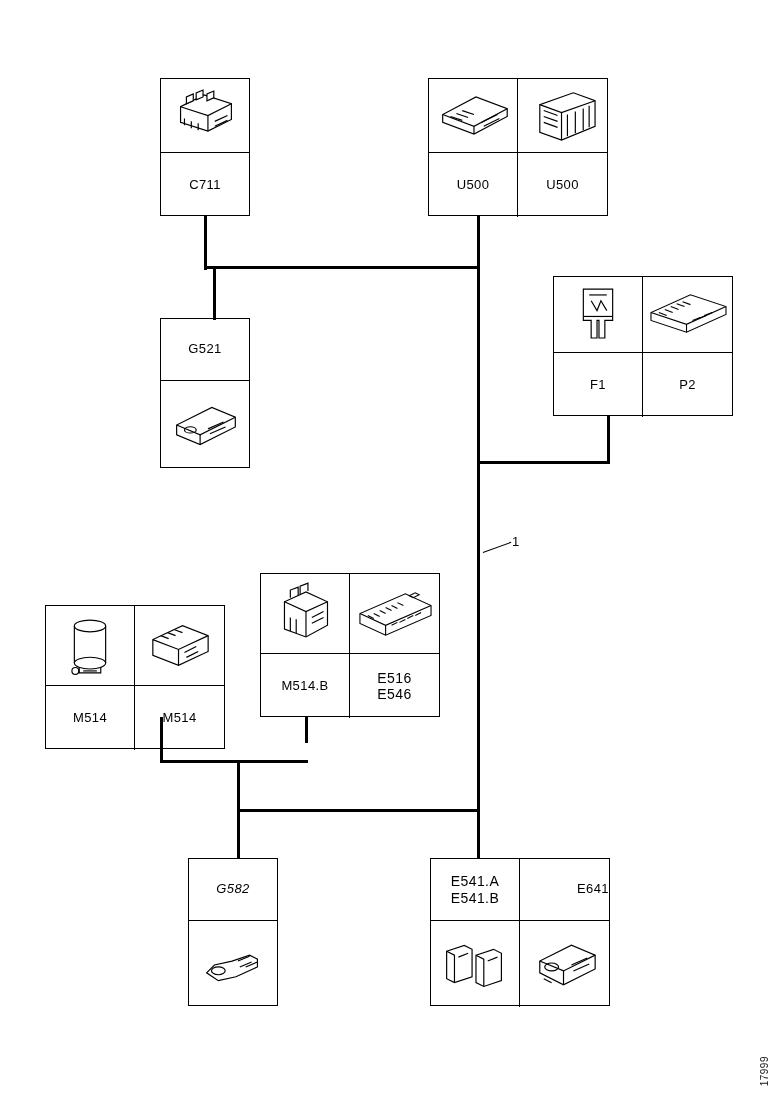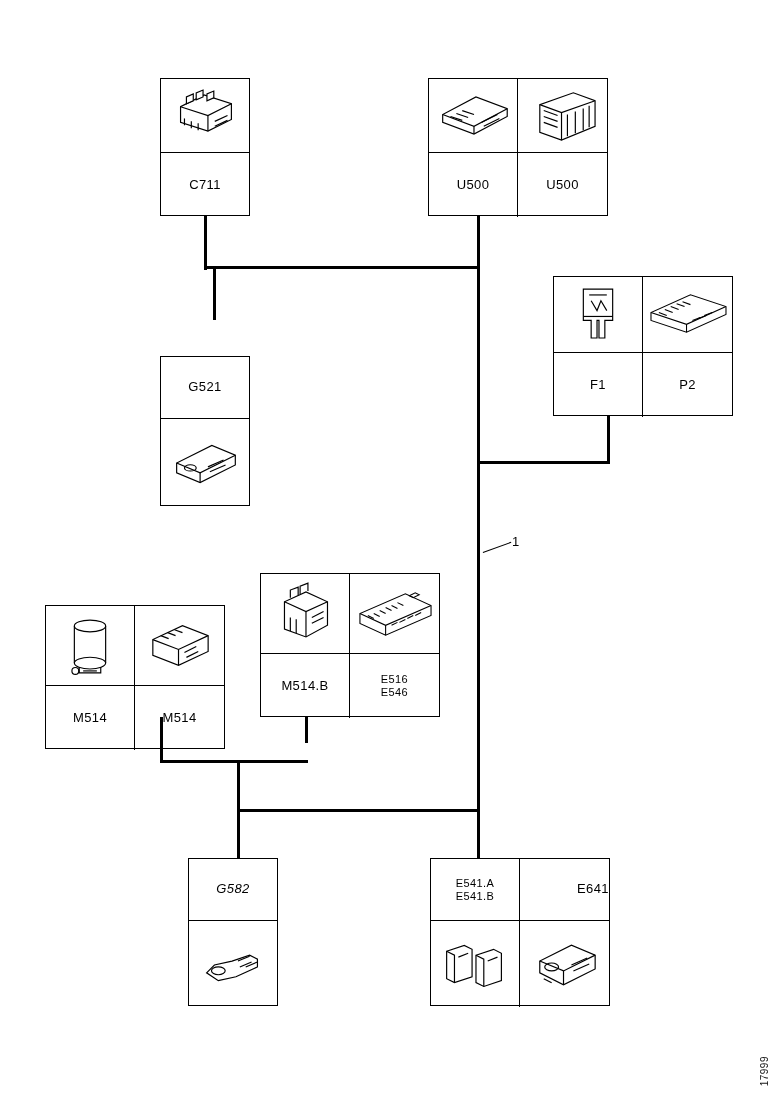--- a/index.html
+++ b/index.html
@@ -41,21 +41,21 @@
   .cell.bord-r { border-right: 1.5px solid #000; }
   .cell.bord-b { border-bottom: 1.5px solid #000; }
   .label {
     font-size: 13px;
     letter-spacing: 0.4px;
     text-align: center;
     line-height: 1.15;
     color: #000;
     user-select: none;
   }
-  .label.two { font-size: 11px; }
+  .label.two { font-size: 14px; }
   .pictogram {
     width: 100%;
     height: 100%;
     display: block;
   }
   .wire {
     position: absolute;
     background: #000;
   }
   .wire.h { height: 3px; }
@@ -148,21 +148,21 @@
             <div>U500</div>
           </div>
         </div>
         <div class="cell" style="width: 90px; height: 64px;">
           <div class="label">
             <div>U500</div>
           </div>
         </div>
       </div>
     </div>
-    <div class="node" style="left: 160px; top: 318px; width: 90px; height: 150px; margin-top: 38px;">
+    <div class="node" style="left: 160px; top: 318px; width: 90px; height: 150px;">
       <div class="cellrow" style="height: 62px;">
         <div class="cell bord-b" style="width: 100%; height: 62px;">
           <div class="label">
             <div>G521</div>
           </div>
         </div>
       </div>
       <div class="cellrow" style="height: 88px;">
         <div class="cell" style="width: 100%; height: 88px;">
     <svg class="pictogram" viewBox="0 0 90 88" fill="none" stroke="#000" stroke-width="1.2">

